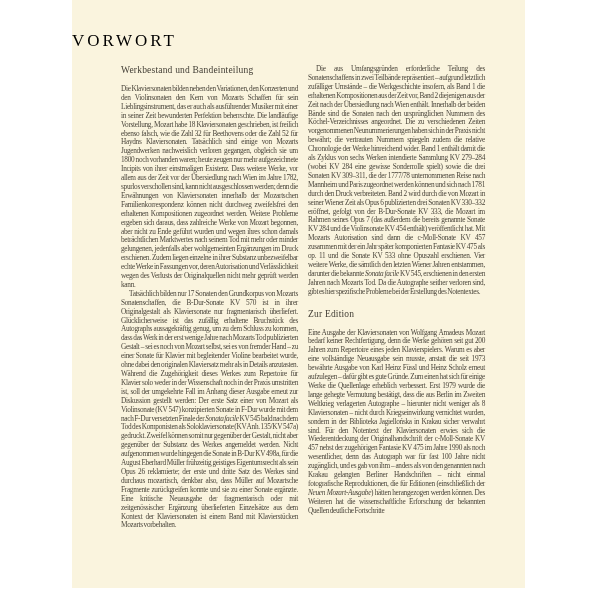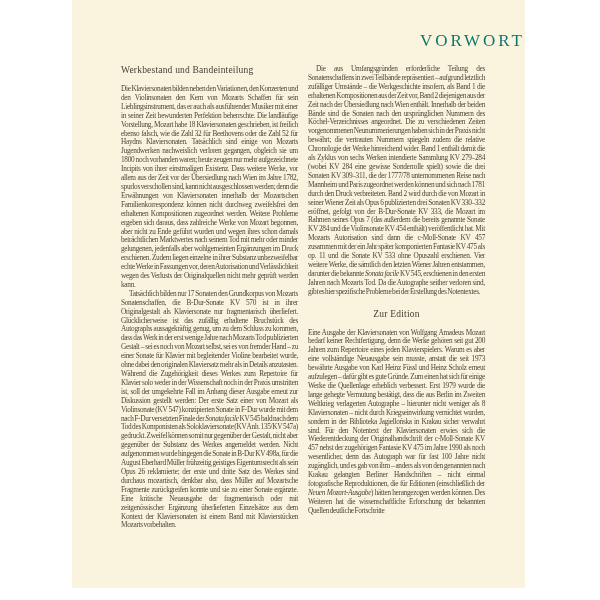--- a/index.html
+++ b/index.html
@@ -8,45 +8,44 @@
     background:#ffffff;
     font-family:"Liberation Serif", serif;
   }
   .paper{
     position:absolute;left:72px;top:0;width:453px;height:588px;
     background:#faf4de;
     overflow:hidden;
   }
   .page-title{
     margin-top:31px;
-    text-align:right;
+    text-align:left;
     font-size:17px;
     letter-spacing:3px;
-    color:#0f766e;
+    color:#000000;
     font-weight:normal;
   }
   .columns{
     display:flex;
     gap:10px;
     margin:14px 40px 0 49px;
   }
   .col{
     width:177px;
     color:#4a453b;
   }
   .section-heading{
     font-size:9.5px;
     font-weight:normal;
     color:#413d34;
     margin:0 0 10px 0;
     letter-spacing:0.2px;
   }
   .col-right .section-heading{
     margin:12px 0 10px 0;
-    text-align:center;
   }
   .body-par{
     font-size:7.3px;
     line-height:8.9px;
     letter-spacing:-0.3px;
     word-spacing:-0.8px;
     text-align:justify;
     margin:0;
     font-family:Liberation Serif, serif;
   }

